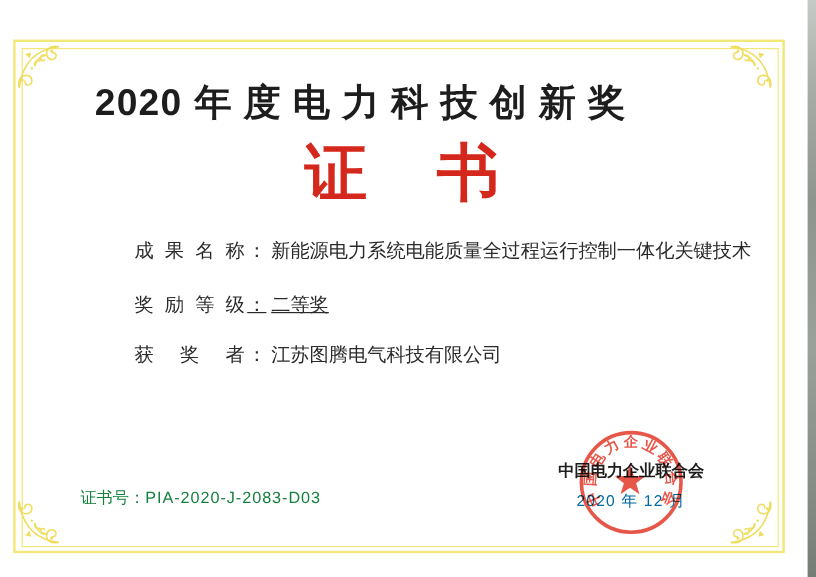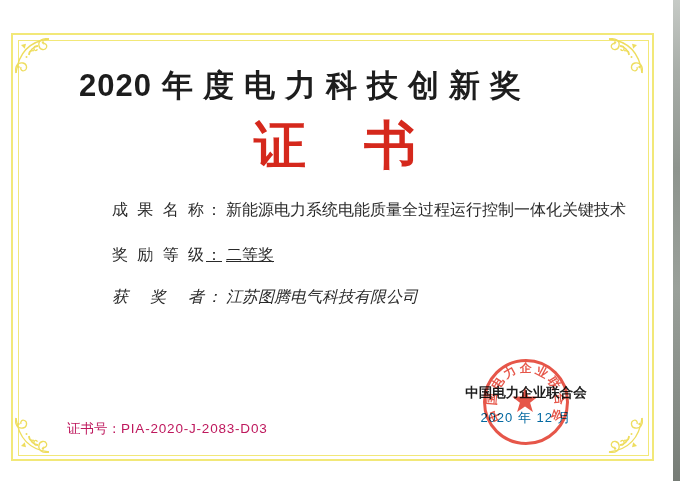--- a/index.html
+++ b/index.html
@@ -47,25 +47,25 @@
     position:absolute;left:68px;white-space:nowrap;
     font-size:16px;line-height:22px;color:#2a2a2a;margin-left:44px;
   }
   .field-row .label{
     display:inline-block;width:92px;vertical-align:baseline;
     text-align:justify;text-align-last:justify;
   }
   .field-row .colon{margin:0 4px 0 2px;}
   .row-1{top:199px;}
   .row-2{top:244px;text-decoration:underline;}
-  .row-3{top:286px;font-style:italic;}
+  .row-3{top:286px;}
 
   .cert-no{
-    position:absolute;left:67px;top:420px;white-space:nowrap;
-    font-size:13.5px;line-height:18px;color:#be185d;
+    position:absolute;left:67px;top:406px;white-space:nowrap;
+    font-size:13.5px;line-height:18px;color:#15803d;
   }
   .cert-no .num{font-size:13.5px;letter-spacing:0.8px;}
 
   .issuer-block{
     position:absolute;left:431px;top:384px;width:190px;text-align:center;
   }
   .issuer{font-size:13.5px;font-weight:700;color:#1e1e1e;line-height:18px;white-space:nowrap;}
   .issue-date{font-size:13px;color:#0369a1;line-height:16px;margin-top:8px;letter-spacing:1px;white-space:nowrap;}
 
   .seal{

